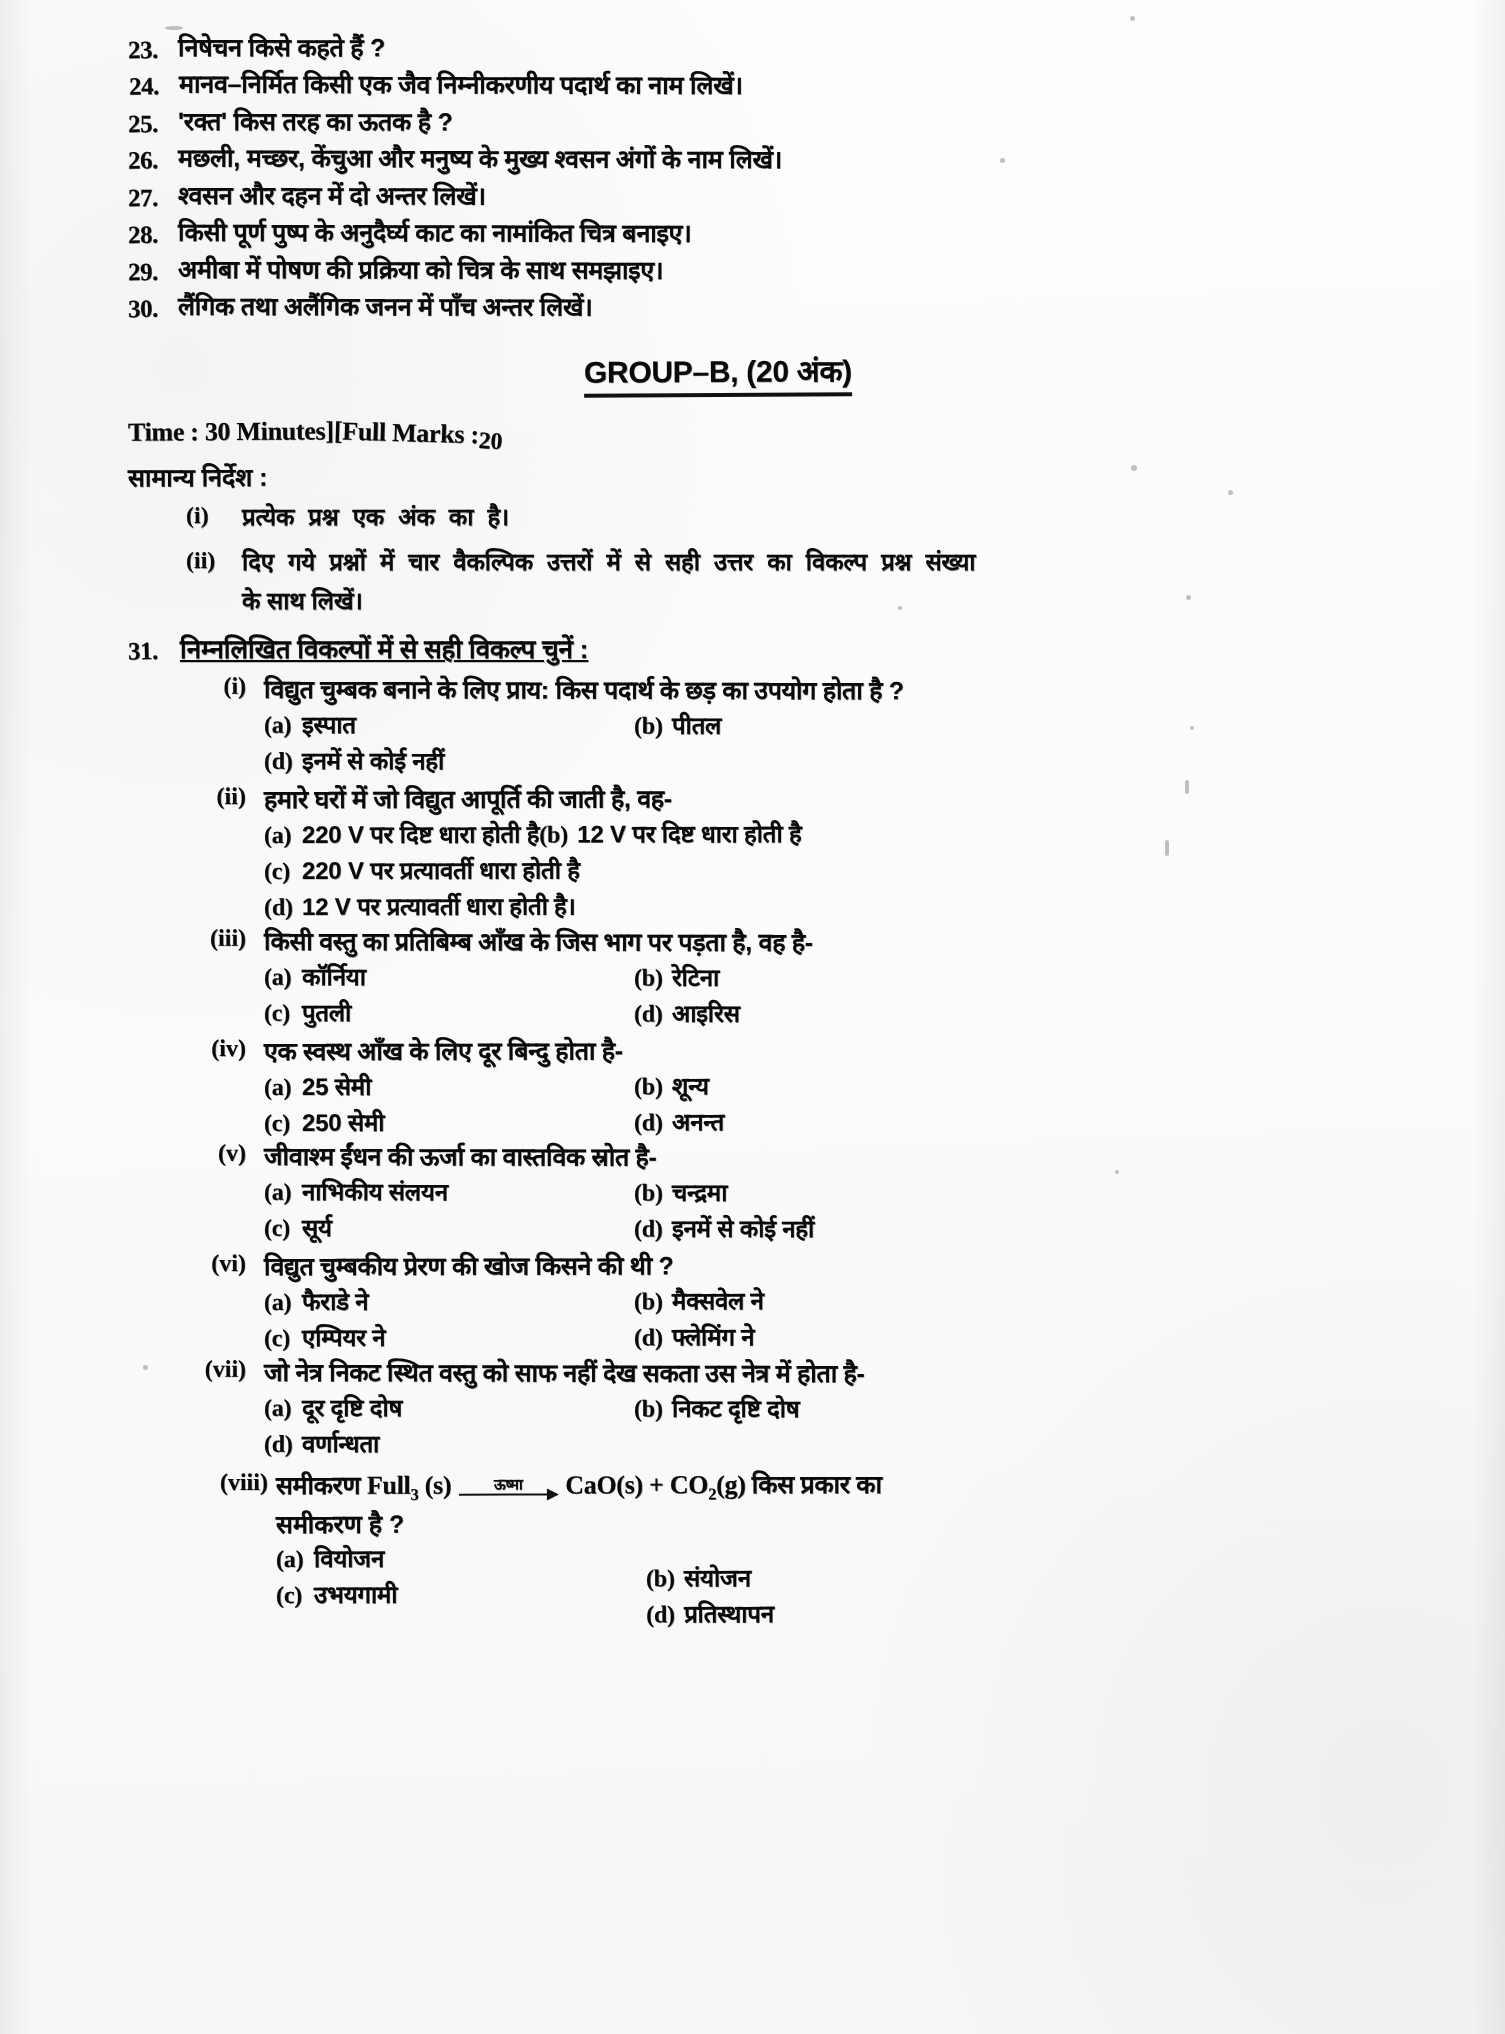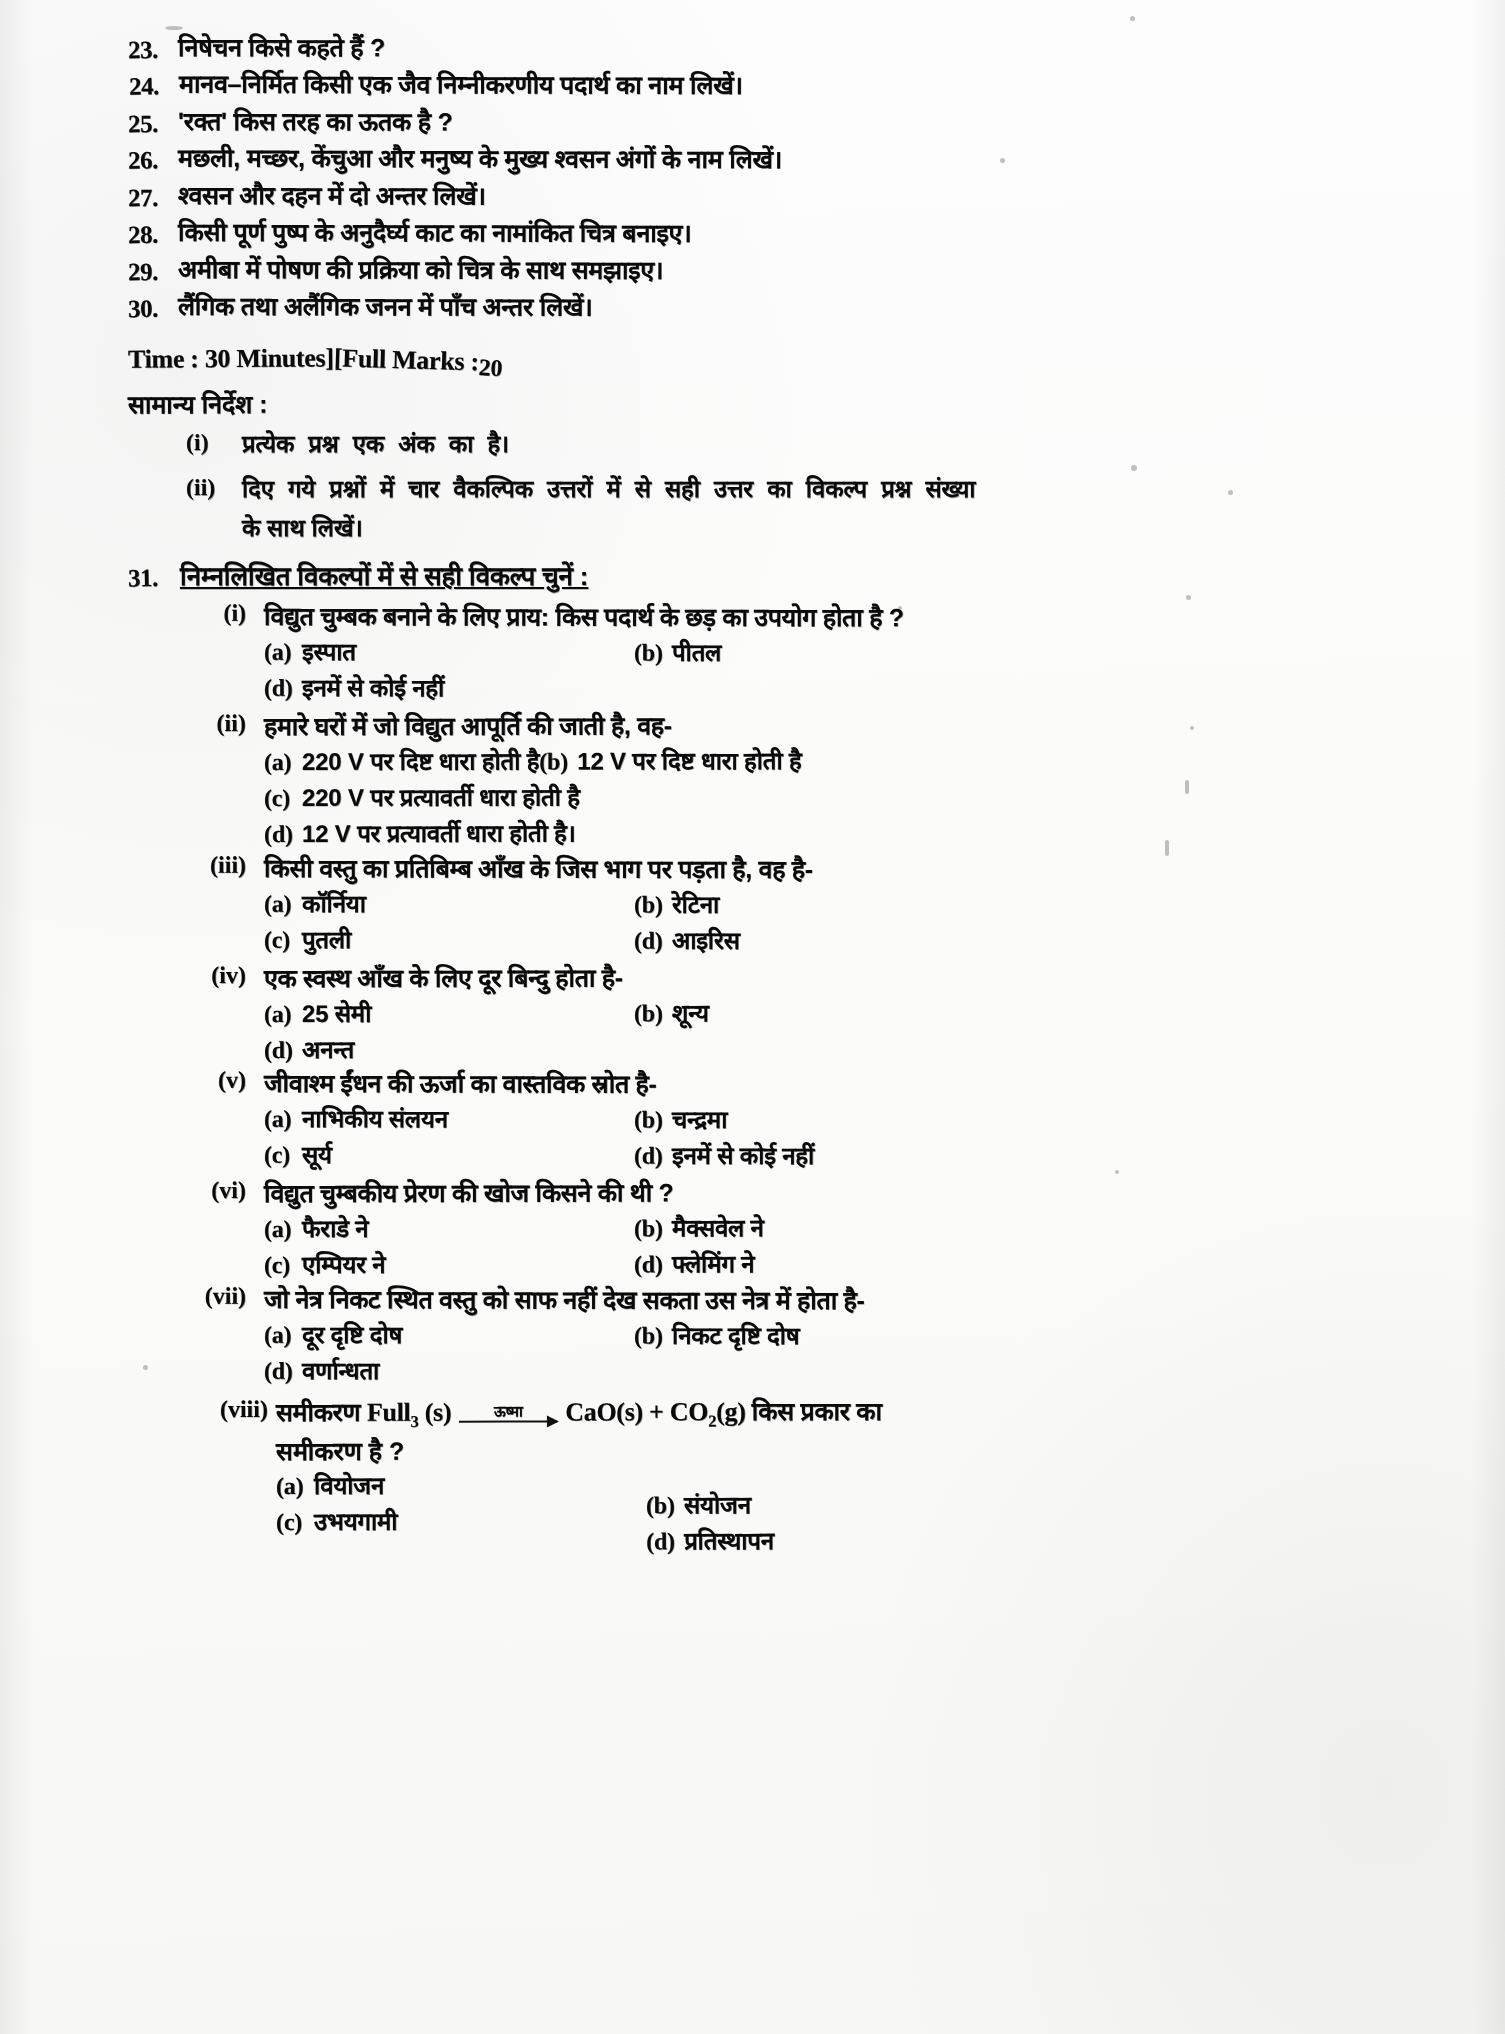--- a/index.html
+++ b/index.html
@@ -322,20 +322,23 @@
       <span class="q-text ink">अमीबा में पोषण की प्रक्रिया को चित्र के साथ समझाइए।</span>
     </div>
 
     <div class="q-row">
       <span class="q-num ink">30.</span>
       <span class="q-text ink">लैंगिक तथा अलैंगिक जनन में पाँच अन्तर लिखें।</span>
     </div>
 
   </div>
 
+  <div class="group-head-wrap">
+    <span class="group-head ink">GROUP–B, (20 अंक)</span>
+  </div>
 
   <div class="meta-row">
     <span class="meta-left ink">Time : 30 Minutes]</span>
     <span class="meta-right ink">
       <span>[Full Marks :</span><span class="marks-val">20</span>
     </span>
   </div>
 
   <div class="gi-title ink">सामान्य निर्देश :</div>
 
@@ -413,20 +416,21 @@
       <div class="mcq-stem">
         <span class="mcq-rn ink">(iv)</span>
         <span class="mcq-qt ink">एक स्वस्थ आँख के लिए दूर बिन्दु होता है-</span>
       </div>
       <div class="opts">
         <div class="opt-line">
           <span class="opt ink col-a"><span class="lab">(a)</span><span>25 सेमी</span></span>
           <span class="opt ink col-b"><span class="lab">(b)</span><span>शून्य</span></span>
         </div>
         <div class="opt-line">
+          <span class="opt ink col-a"><span class="lab">(c)</span><span>250 सेमी</span></span>
           <span class="opt ink col-b"><span class="lab">(d)</span><span>अनन्त</span></span>
         </div>
       </div>
     </div>
 
     <div class="mcq-item">
       <div class="mcq-stem">
         <span class="mcq-rn ink">(v)</span>
         <span class="mcq-qt ink">जीवाश्म ईंधन की ऊर्जा का वास्तविक स्रोत है-</span>
       </div>

